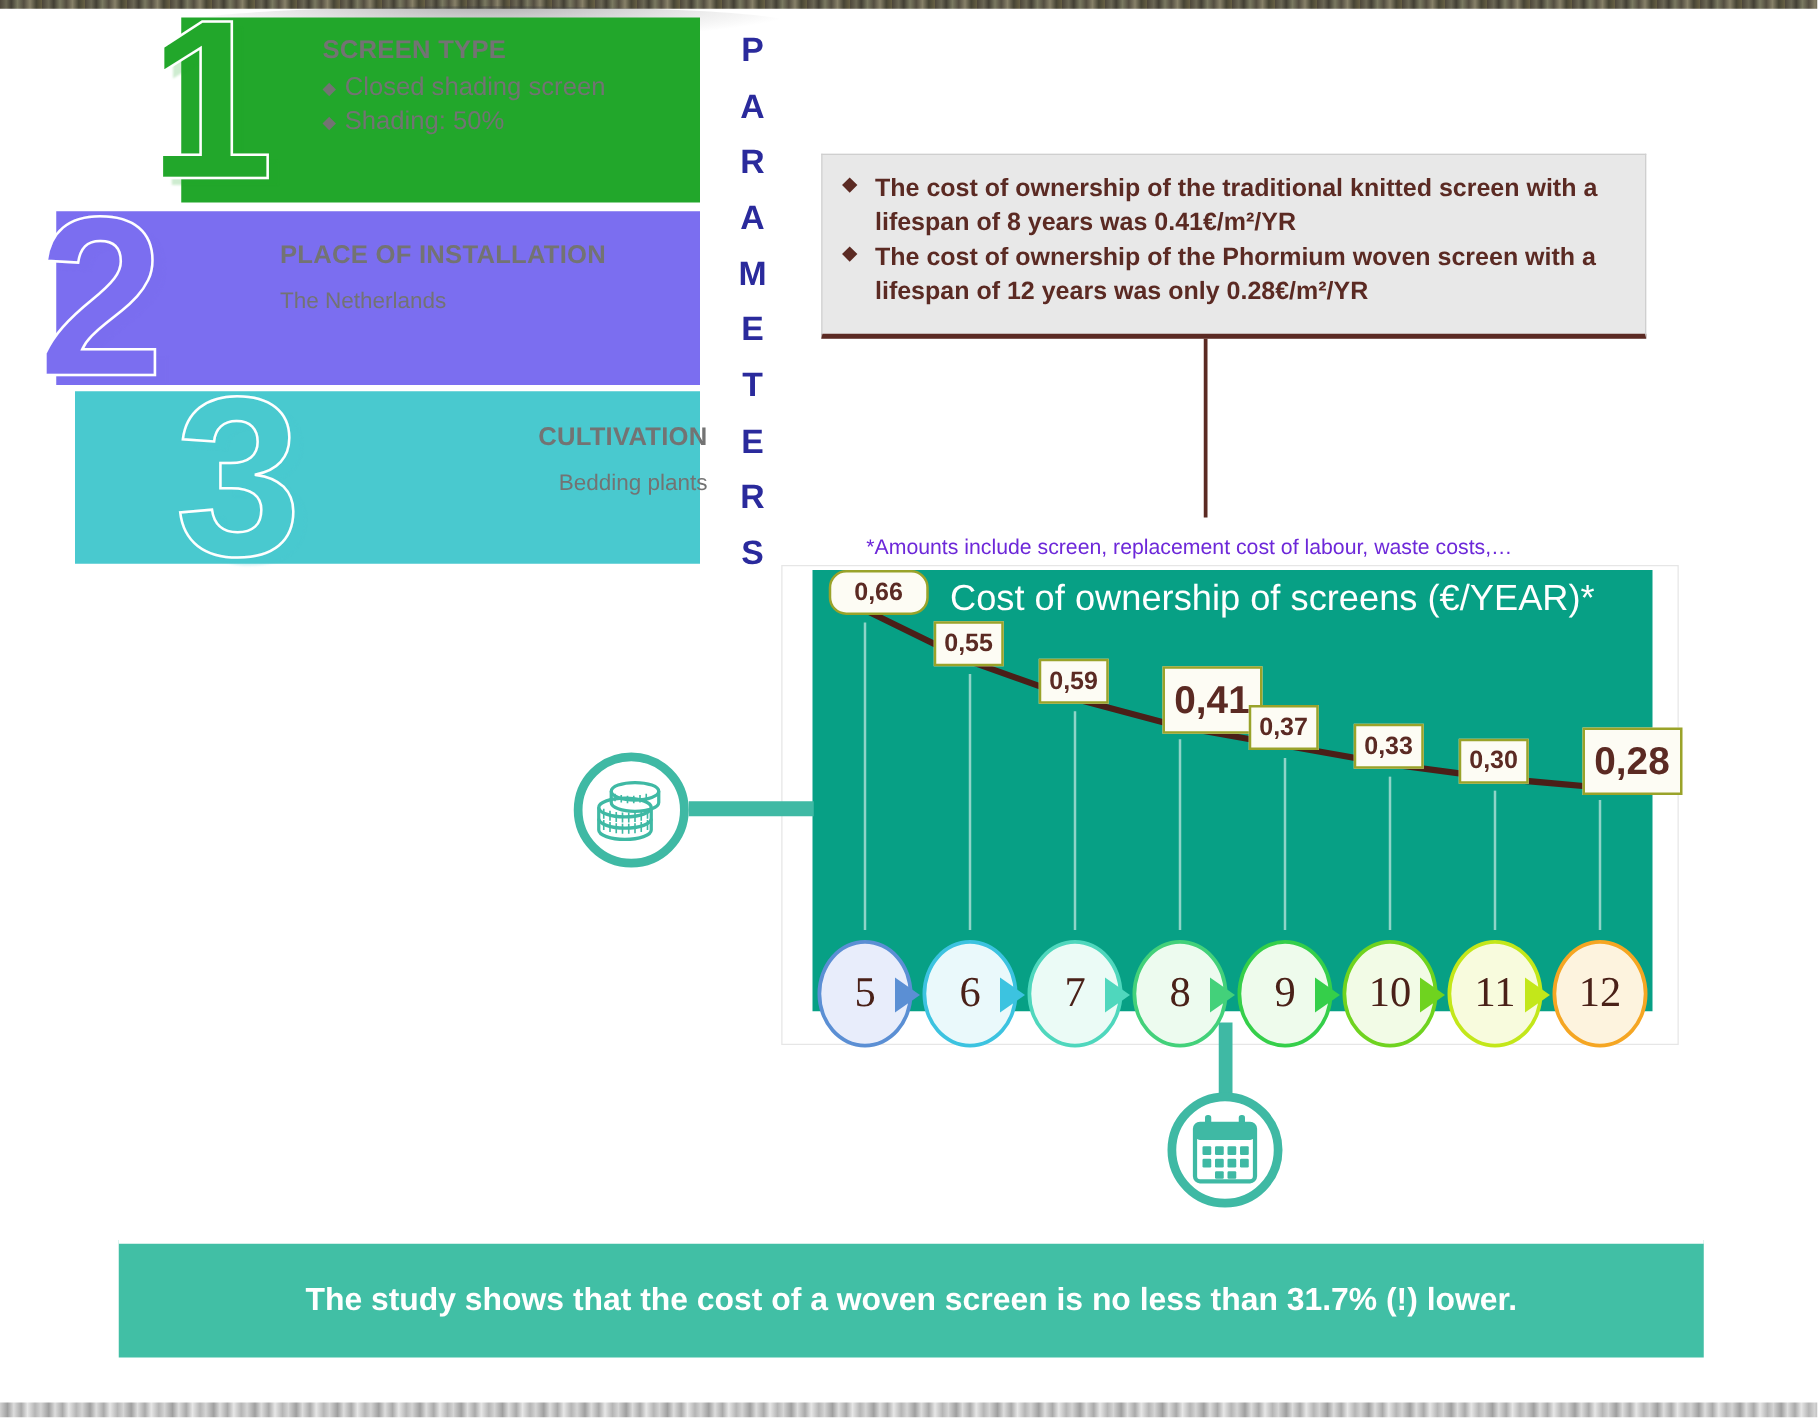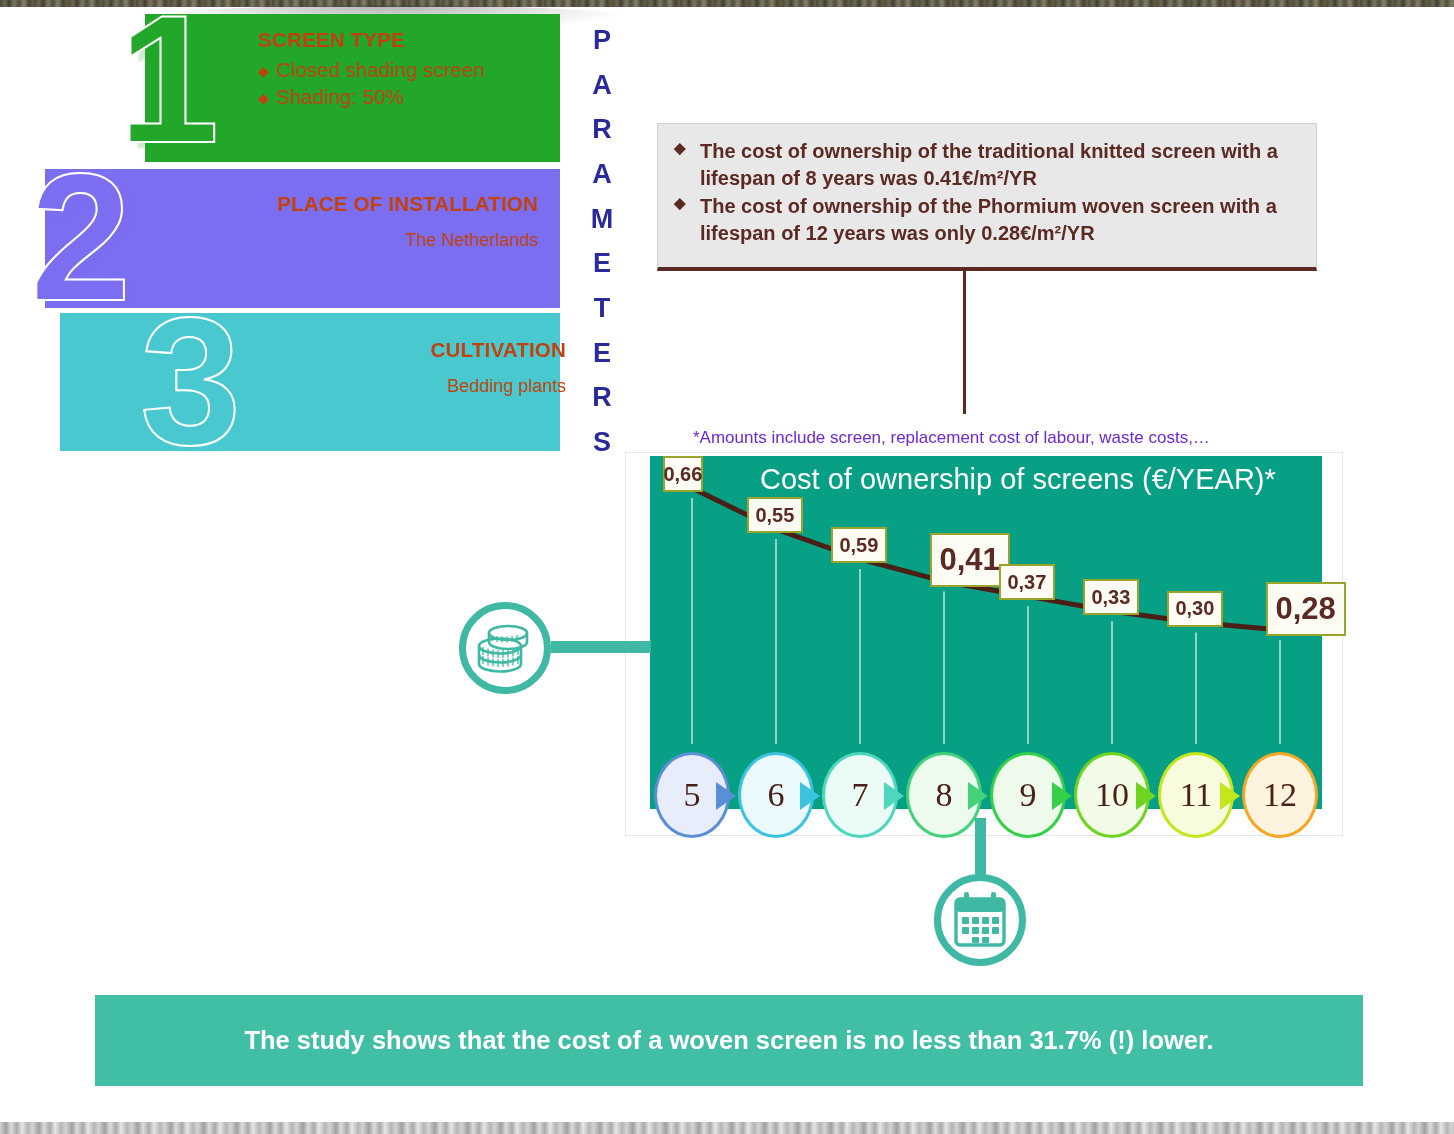--- a/index.html
+++ b/index.html
@@ -49,23 +49,23 @@
   .bignum.n3{left:140px;top:290px;font-size:182px;color:#49c9cf;}
   .numshadow{
     position:absolute;font-weight:700;line-height:1;font-size:182px;
     z-index:2;pointer-events:none;
     filter:blur(1px);
   }
   .numshadow.s1{left:126px;top:-6px;color:rgba(34,167,43,.22);}
   .numshadow.s2{left:40px;top:152px;color:rgba(123,110,240,.24);}
   .numshadow.s3{left:150px;top:296px;color:rgba(73,201,207,.24);}
 
-  .bar-txt{position:absolute;z-index:4;color:#c2410c;}
+  .bar-txt{position:absolute;z-index:4;color:#737373;}
   .bar1-txt{left:258px;top:28px;width:300px;}
-  .bar2-txt{left:208px;top:192px;width:330px;text-align:right;}
+  .bar2-txt{left:224px;top:192px;width:330px;text-align:left;}
   .bar3-txt{left:316px;top:338px;width:250px;text-align:right;}
 
   .hd{font-size:20.5px;font-weight:700;letter-spacing:.2px;margin:0 0 4px 0;}
   .hd2{font-size:20.5px;font-weight:700;letter-spacing:.2px;margin:0 0 14px 0;}
   .sub{font-size:18px;font-weight:400;}
   .blist{list-style:none;margin:0;padding:0;}
   .blist li{font-size:20.5px;font-weight:400;line-height:1.33;white-space:nowrap;}
   .dia{font-size:14px;vertical-align:1px;margin-right:7px;}
 
   
@@ -236,21 +236,21 @@
     <line x1="235" y1="117.00000000000001" x2="235" y2="292" stroke="#ffffff" stroke-opacity=".55" stroke-width="2"></line>
     <line x1="319" y1="139.42105263157896" x2="319" y2="292" stroke="#ffffff" stroke-opacity=".55" stroke-width="2"></line>
     <line x1="403" y1="154.3684210526316" x2="403" y2="292" stroke="#ffffff" stroke-opacity=".55" stroke-width="2"></line>
     <line x1="487" y1="169.31578947368422" x2="487" y2="292" stroke="#ffffff" stroke-opacity=".55" stroke-width="2"></line>
     <line x1="571" y1="180.5263157894737" x2="571" y2="292" stroke="#ffffff" stroke-opacity=".55" stroke-width="2"></line>
     <line x1="655" y1="188" x2="655" y2="292" stroke="#ffffff" stroke-opacity=".55" stroke-width="2"></line>
     <polyline points="67,36 151,77.10526315789474 235,107.00000000000001 319,129.42105263157896 403,144.3684210526316 487,159.31578947368422 571,170.5263157894737 655,178" fill="none" stroke="#4a1f18" stroke-width="5" stroke-linejoin="round" stroke-linecap="round"></polyline>
   </svg>
 
 <div id="value-labels">
-    <div class="vlabel sm" style="left: 662.88px; top: 456px; width: 40px; height: 36px;">0,66</div>
+    <div class="vlabel sm" style="left: 662.88px; top: 456px; width: 80px; height: 36px; border-radius: 14px;">0,66</div>
     <div class="vlabel sm" style="left: 746.88px; top: 497.105px; width: 56px; height: 36px;">0,55</div>
     <div class="vlabel sm" style="left: 830.88px; top: 527px; width: 56px; height: 36px;">0,59</div>
     <div class="vlabel lg" style="left: 929.6px; top: 533.421px; width: 80px; height: 54px;">0,41</div>
     <div class="vlabel sm" style="left: 998.88px; top: 564.368px; width: 56px; height: 36px;">0,37</div>
     <div class="vlabel sm" style="left: 1082.88px; top: 579.316px; width: 56px; height: 36px;">0,33</div>
     <div class="vlabel sm" style="left: 1166.88px; top: 590.526px; width: 56px; height: 36px;">0,30</div>
     <div class="vlabel lg" style="left: 1265.6px; top: 582px; width: 80px; height: 54px;">0,28</div>
   </div>
 
 <div class="years" id="years">

